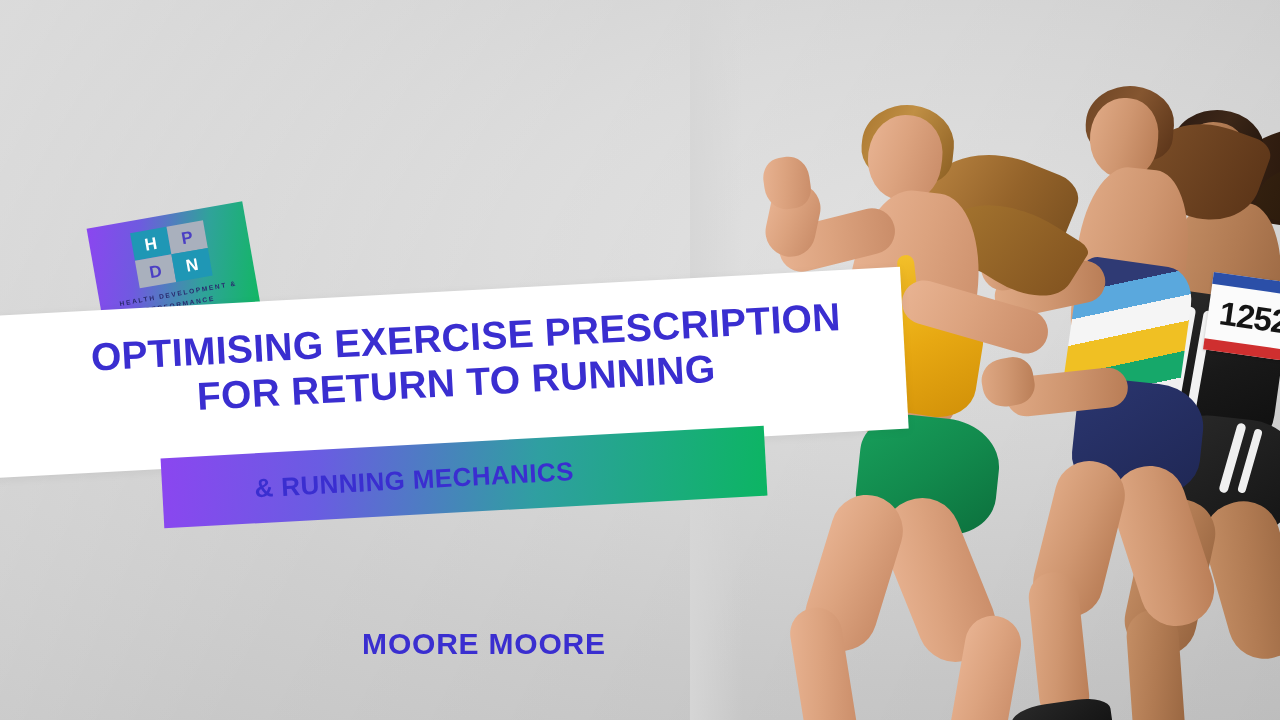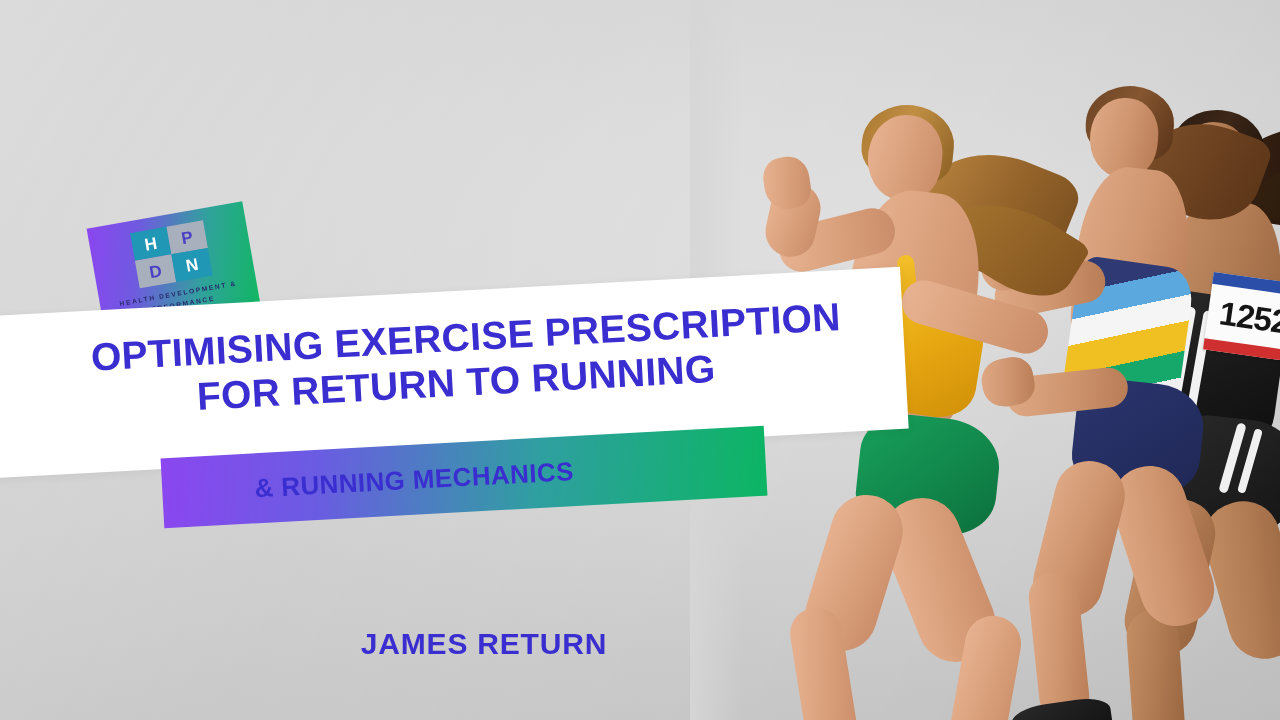--- a/index.html
+++ b/index.html
@@ -478,15 +478,15 @@
 
   <div class="title-band"></div>
   <div class="title-text">
     <span class="l1">OPTIMISING EXERCISE PRESCRIPTION</span>
     <span class="l2">FOR RETURN TO RUNNING</span>
   </div>
 
   <div class="sub-band"></div>
   <div class="sub-text">&amp; RUNNING MECHANICS</div>
 
-  <div class="presenter">JAMES RETURN</div>
+  <div class="presenter">MOORE MOORE</div>
 
 </div>
 
 </body></html>

